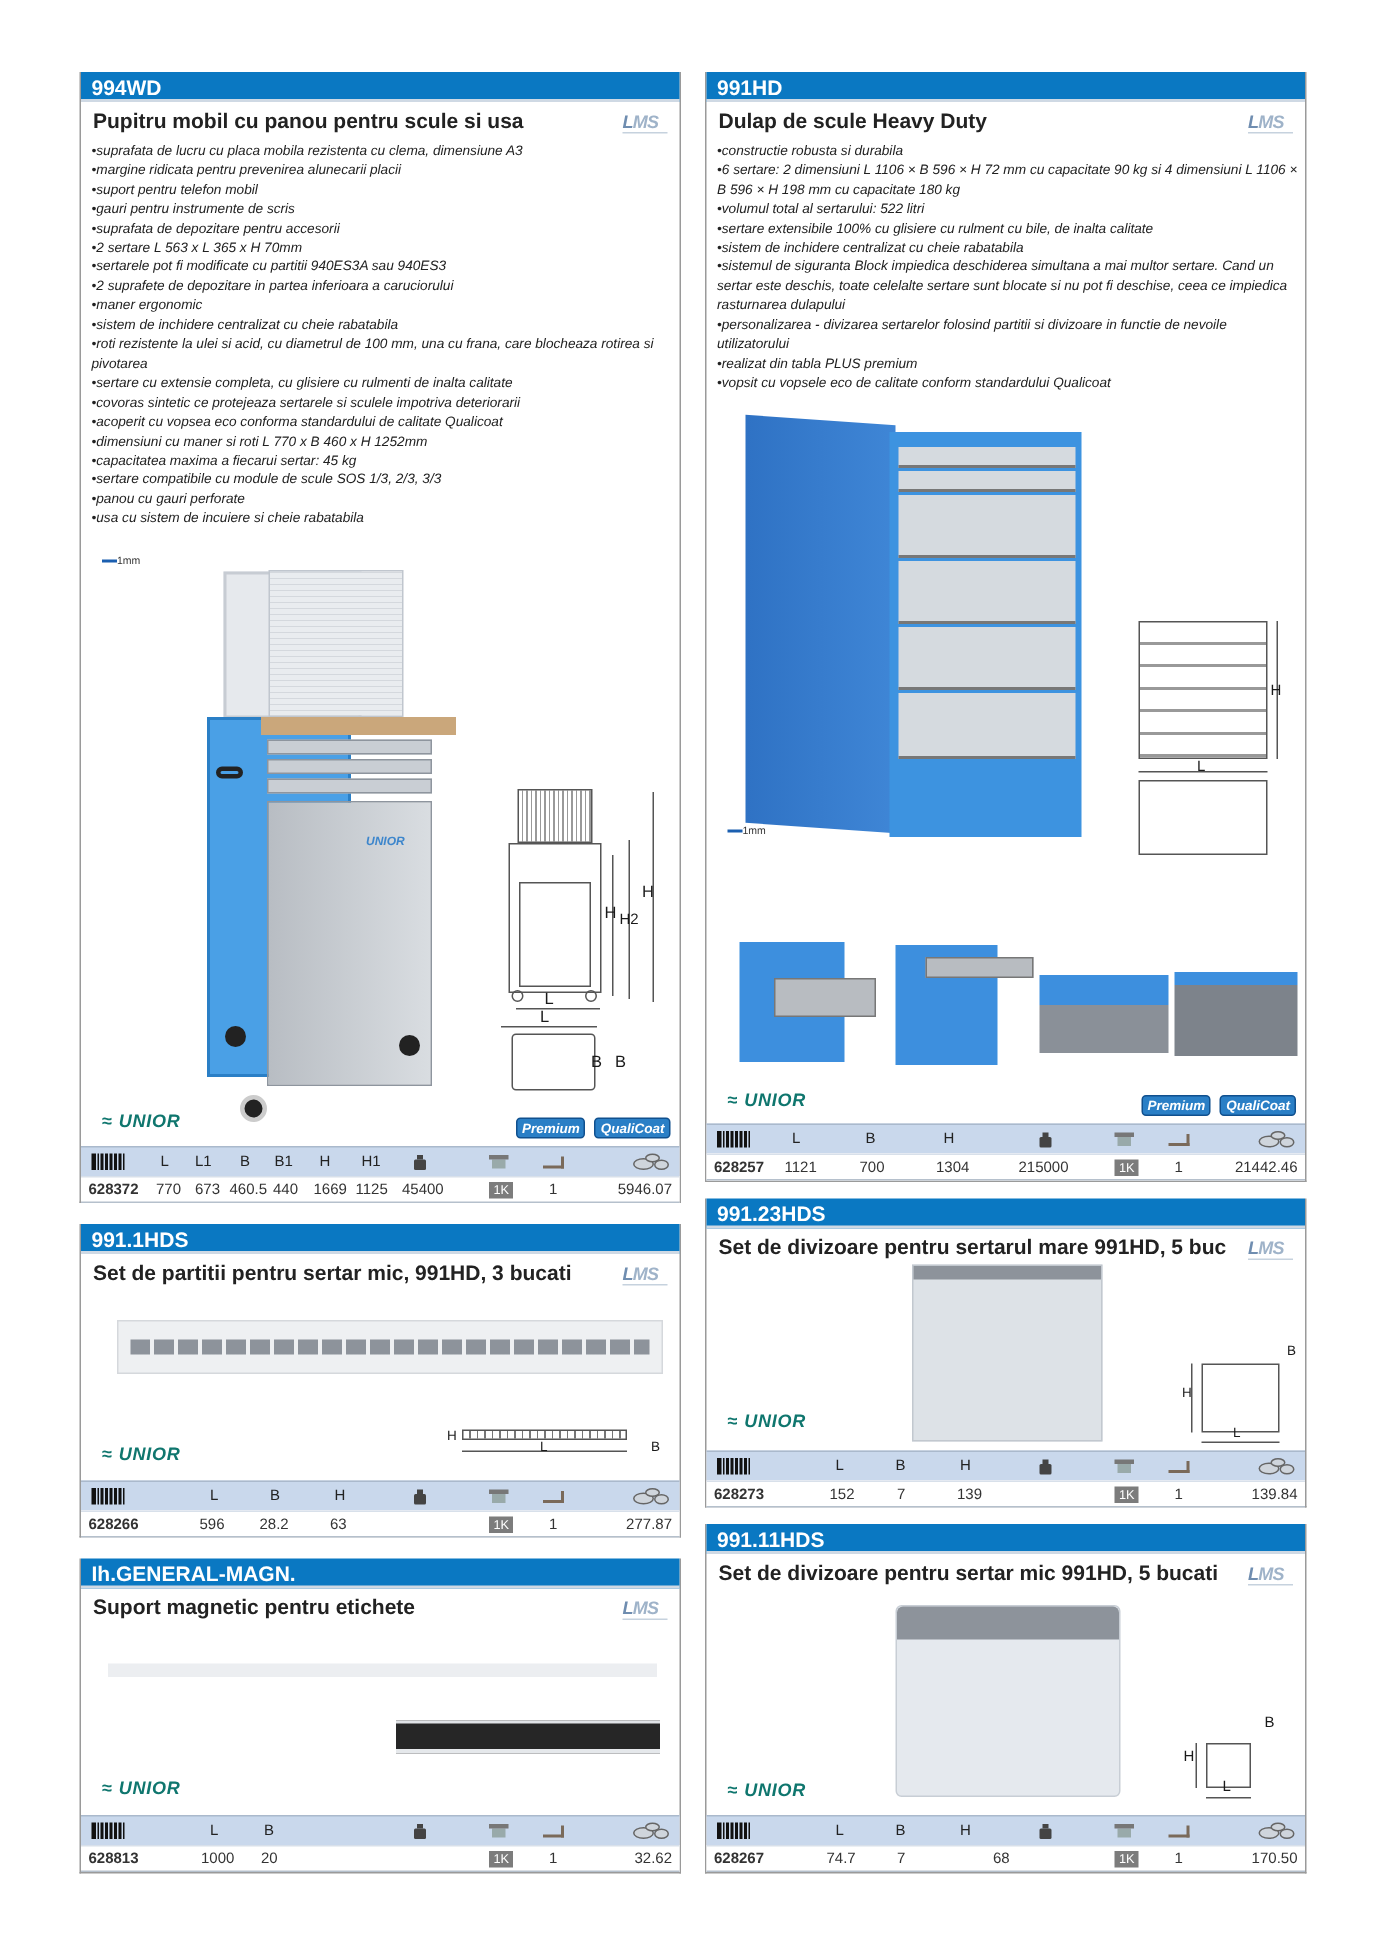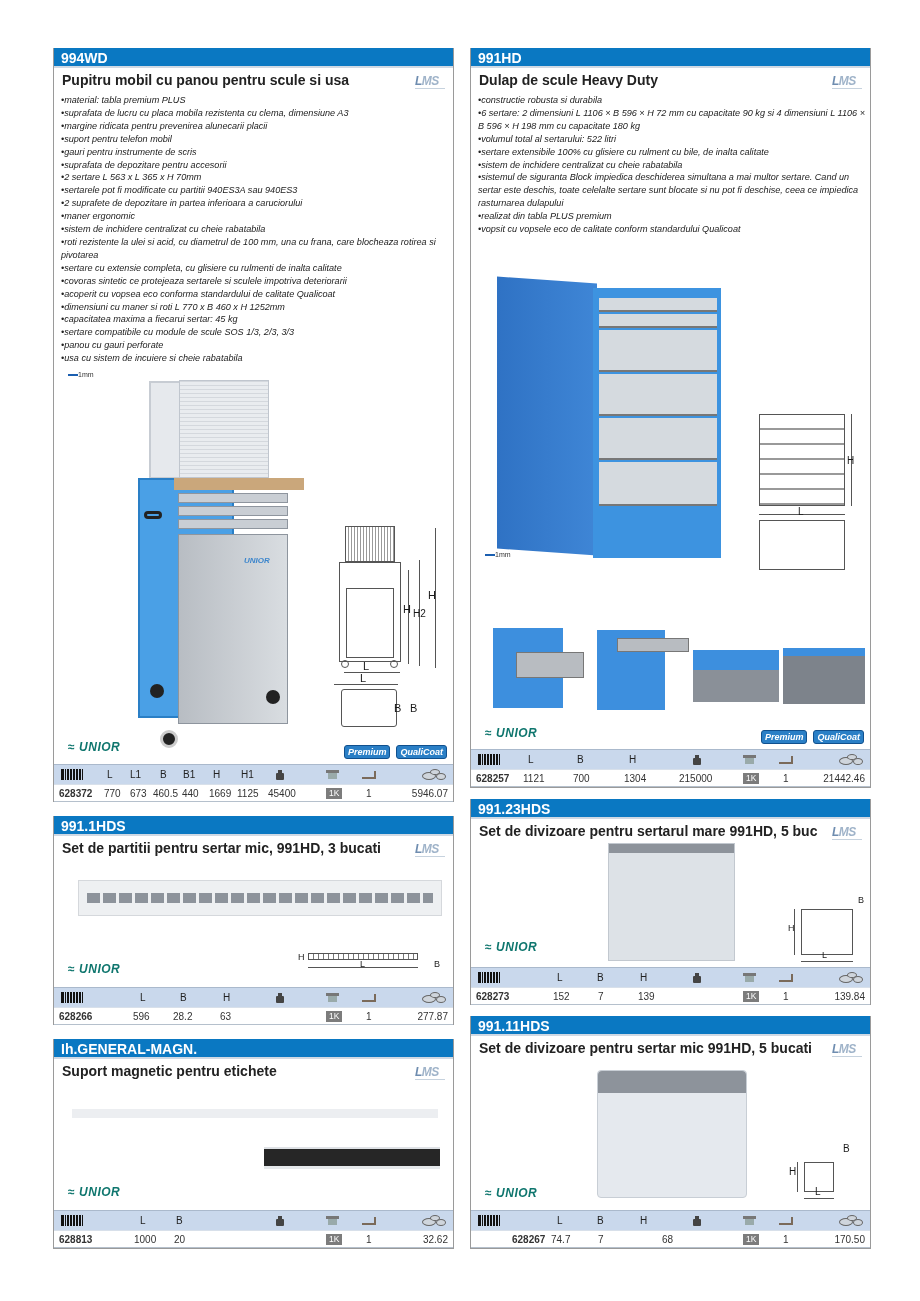--- a/index.html
+++ b/index.html
@@ -129,21 +129,20 @@
 </style>
 </head>
 <body>
 
 <div class="card" style="left:53px; top:48px; width:401px; height:754px;">
   <div class="card-head">994WD</div>
   <div class="card-title">Pupitru mobil cu panou pentru scule si usa</div>
   <div class="lms">L<span>MS</span></div>
 
   <ul class="features" style="top:46px; width:385px;">
-    <li>material: tabla premium PLUS</li>
     <li>suprafata de lucru cu placa mobila rezistenta cu clema, dimensiune A3</li>
     <li>margine ridicata pentru prevenirea alunecarii placii</li>
     <li>suport pentru telefon mobil</li>
     <li>gauri pentru instrumente de scris</li>
     <li>suprafata de depozitare pentru accesorii</li>
     <li>2 sertare L 563 x L 365 x H 70mm</li>
     <li>sertarele pot fi modificate cu partitii 940ES3A sau 940ES3</li>
     <li>2 suprafete de depozitare in partea inferioara a caruciorului</li>
     <li>maner ergonomic</li>
     <li>sistem de inchidere centralizat cu cheie rabatabila</li>
@@ -265,20 +264,21 @@
   <div class="card-title">Dulap de scule Heavy Duty</div>
   <div class="lms">L<span>MS</span></div>
 
   <ul class="features" style="top:46px; width:390px;">
     <li>constructie robusta si durabila</li>
     <li>6 sertare: 2 dimensiuni L 1106 × B 596 × H 72 mm cu capacitate 90 kg si 4 dimensiuni L 1106 × B 596 × H 198 mm cu capacitate 180 kg</li>
     <li>volumul total al sertarului: 522 litri</li>
     <li>sertare extensibile 100% cu glisiere cu rulment cu bile, de inalta calitate</li>
     <li>sistem de inchidere centralizat cu cheie rabatabila</li>
     <li>sistemul de siguranta Block impiedica deschiderea simultana a mai multor sertare. Cand un sertar este deschis, toate celelalte sertare sunt blocate si nu pot fi deschise, ceea ce impiedica rasturnarea dulapului</li>
+    <li>personalizarea - divizarea sertarelor folosind partitii si divizoare in functie de nevoile utilizatorului</li>
     <li>realizat din tabla PLUS premium</li>
     <li>vopsit cu vopsele eco de calitate conform standardului Qualicoat</li>
   </ul>
 
   <div>
     <div class="shape" style="left:26px; top:232px; width:100px; height:272px; background:linear-gradient(90deg,#2f72c4,#3f86d6); transform:skewY(4deg);"></div>
     <div class="shape" style="left:122px; top:240px; width:128px; height:270px; background:#3d93e0;"></div>
     <div class="shape" style="left:128px; top:250px; width:118px; height:14px; background:#d5dadf; border-bottom:2px solid #777;"></div>
     <div class="shape" style="left:128px; top:266px; width:118px; height:14px; background:#d5dadf; border-bottom:2px solid #777;"></div>
     <div class="shape" style="left:128px; top:282px; width:118px; height:42px; background:#d5dadf; border-bottom:2px solid #777;"></div>
@@ -605,21 +605,21 @@
         </div>
       <div class="cell" style="left:368px;">
           <div class="icon-coins">
             <i style="left:0;top:3px;width:14px;height:8px;"></i>
             <i style="left:8px;top:0;width:10px;height:6px;"></i>
             <i style="left:14px;top:4px;width:10px;height:7px;"></i>
           </div>
         </div>
     </div>
     <div class="spec-row">
-      <div class="cell code" style="left:5px;margin-left:36px;">628267</div>
+      <div class="cell code" style="left:5px;">628267</div>
       <div class="cell" style="left:80px;">74.7</div>
       <div class="cell" style="left:127px;">7</div>
       <div class="cell" style="left:167px;margin-left:24px;">68</div>
       <div class="cell" style="left:272px;">
           <span class="pack-badge">1K</span>
         </div>
       <div class="cell" style="left:312px;">1</div>
       <div class="cell price" style="right:5px;">170.50</div>
     </div>
   </div>

